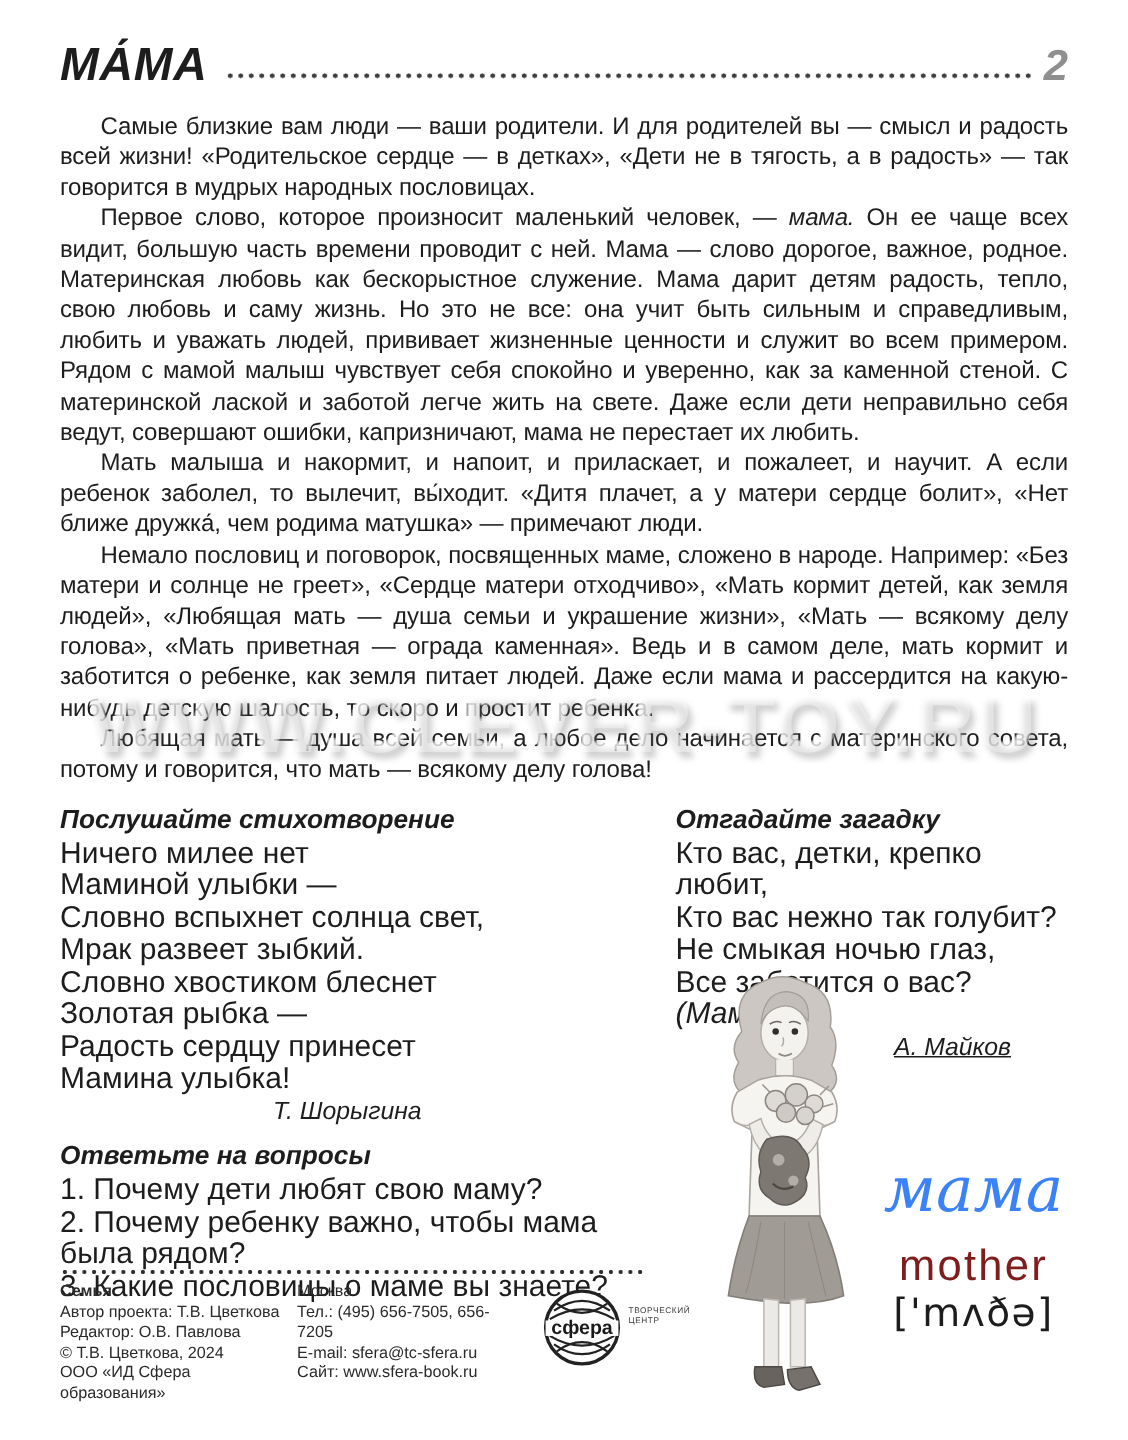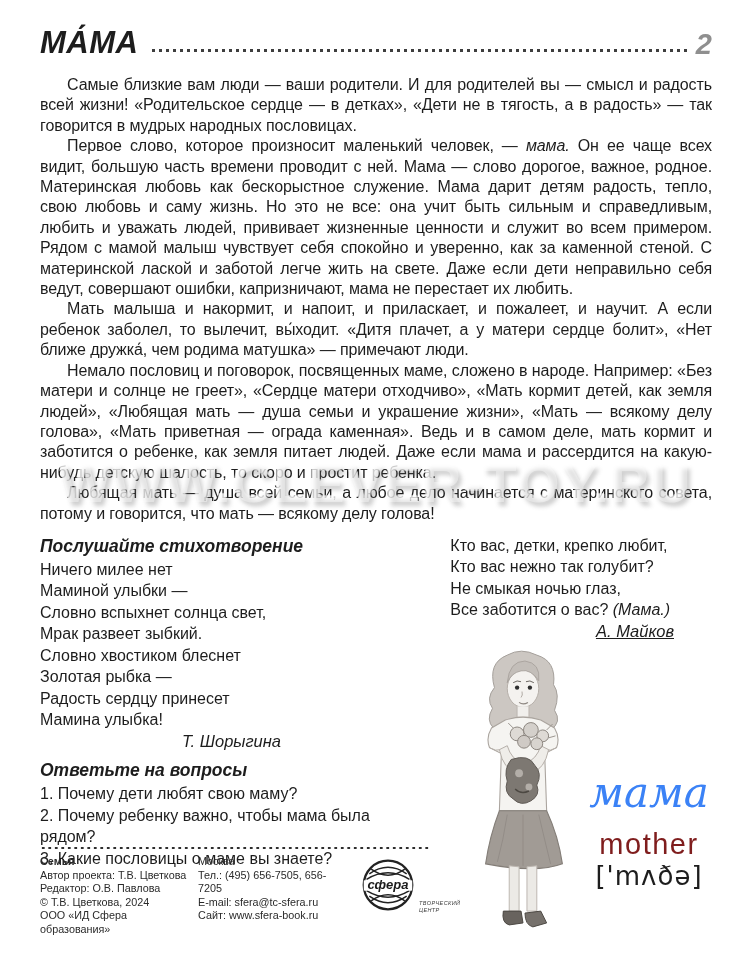--- a/index.html
+++ b/index.html
@@ -22,21 +22,21 @@
   
   .body-text { margin-top:15px; font-size:16px; line-height:20.4px; text-align:justify; letter-spacing:-0.1px; }
   .body-text p { margin:0; text-indent:27px; }
   .it { font-style:italic; }
 
   
   .cols { display:flex; margin-top:11px;gap:44px; }
   .col-left  { width:392px; }
   .col-right { width:280px; }
   .sec-heading { font-size:17.5px; font-weight:bold; font-style:italic; line-height:22px; margin-bottom:2px; }
-  .line { font-size:16px; line-height:21.5px; }
+  .line { font-size:20px; line-height:21.5px; }
   .poem-author { font-style:italic; font-size:16.5px; line-height:21.5px; margin-left:142px; }
   .riddle-author { font-style:italic; font-size:16.5px; line-height:21.5px; text-align:right; margin-right:38px;text-decoration:underline; }
   .questions { margin-top:7px; }
 
   
   .watermark {
     position:absolute; left:20px; top:452px; width:712px; text-align:center;
     font-size:54px; font-weight:bold; letter-spacing:2px;
     color:rgba(255,255,255,0.38);
     text-shadow:3px 4px 4px rgba(110,110,110,0.33), -1px -1px 1px rgba(255,255,255,0.65);
@@ -58,21 +58,21 @@
     width:390px; height:4px;
     background-image:radial-gradient(circle, #2e2e2e 1.3px, rgba(0,0,0,0) 1.5px);
     background-size:6.5px 4px; background-repeat:repeat-x; background-position:left center;
     margin-bottom:5px;
   }
   .footer-cols { display:flex; align-items:flex-start; }
   .f-col1 { width:158px; }
   .f-col2 { width:150px; }
   .footer .f-line { font-size:10.8px; line-height:13.6px; color:#2a2a2a; }
   .f-bold { font-weight:bold; }
-  .logo-wrap { display:flex; align-items:flex-end; margin-left:12px; margin-top:2px;font-style:italic; }
+  .logo-wrap { display:flex; align-items:flex-start; margin-left:12px; margin-top:2px; }
   .logo-caption { font-size:5.5px; line-height:6.5px; color:#3a3a3a; text-transform:uppercase; letter-spacing:.4px; margin-left:3px; margin-top:14px; width:34px; }
 </style>
 </head>
 <body>
 
 <div class="page">
 
   <div class="content">
 
     <div class="title-row">
@@ -104,20 +104,21 @@
 
         <div class="questions">
           <div class="sec-heading">Ответьте на вопросы</div>
           <div class="line">1. Почему дети любят свою маму?</div>
           <div class="line">2. Почему ребенку важно, чтобы мама была рядом?</div>
           <div class="line">3. Какие пословицы о маме вы знаете?</div>
         </div>
       </div>
 
       <div class="col-right">
+        <div class="sec-heading">Отгадайте загадку</div>
         <div class="line">Кто вас, детки, крепко любит,</div>
         <div class="line">Кто вас нежно так голубит?</div>
         <div class="line">Не смыкая ночью глаз,</div>
         <div class="line"><span>Все заботится о вас? </span><span class="it">(Мама.)</span></div>
         <div class="riddle-author">А. Майков</div>
       </div>
     </div>
 
   </div>
 

